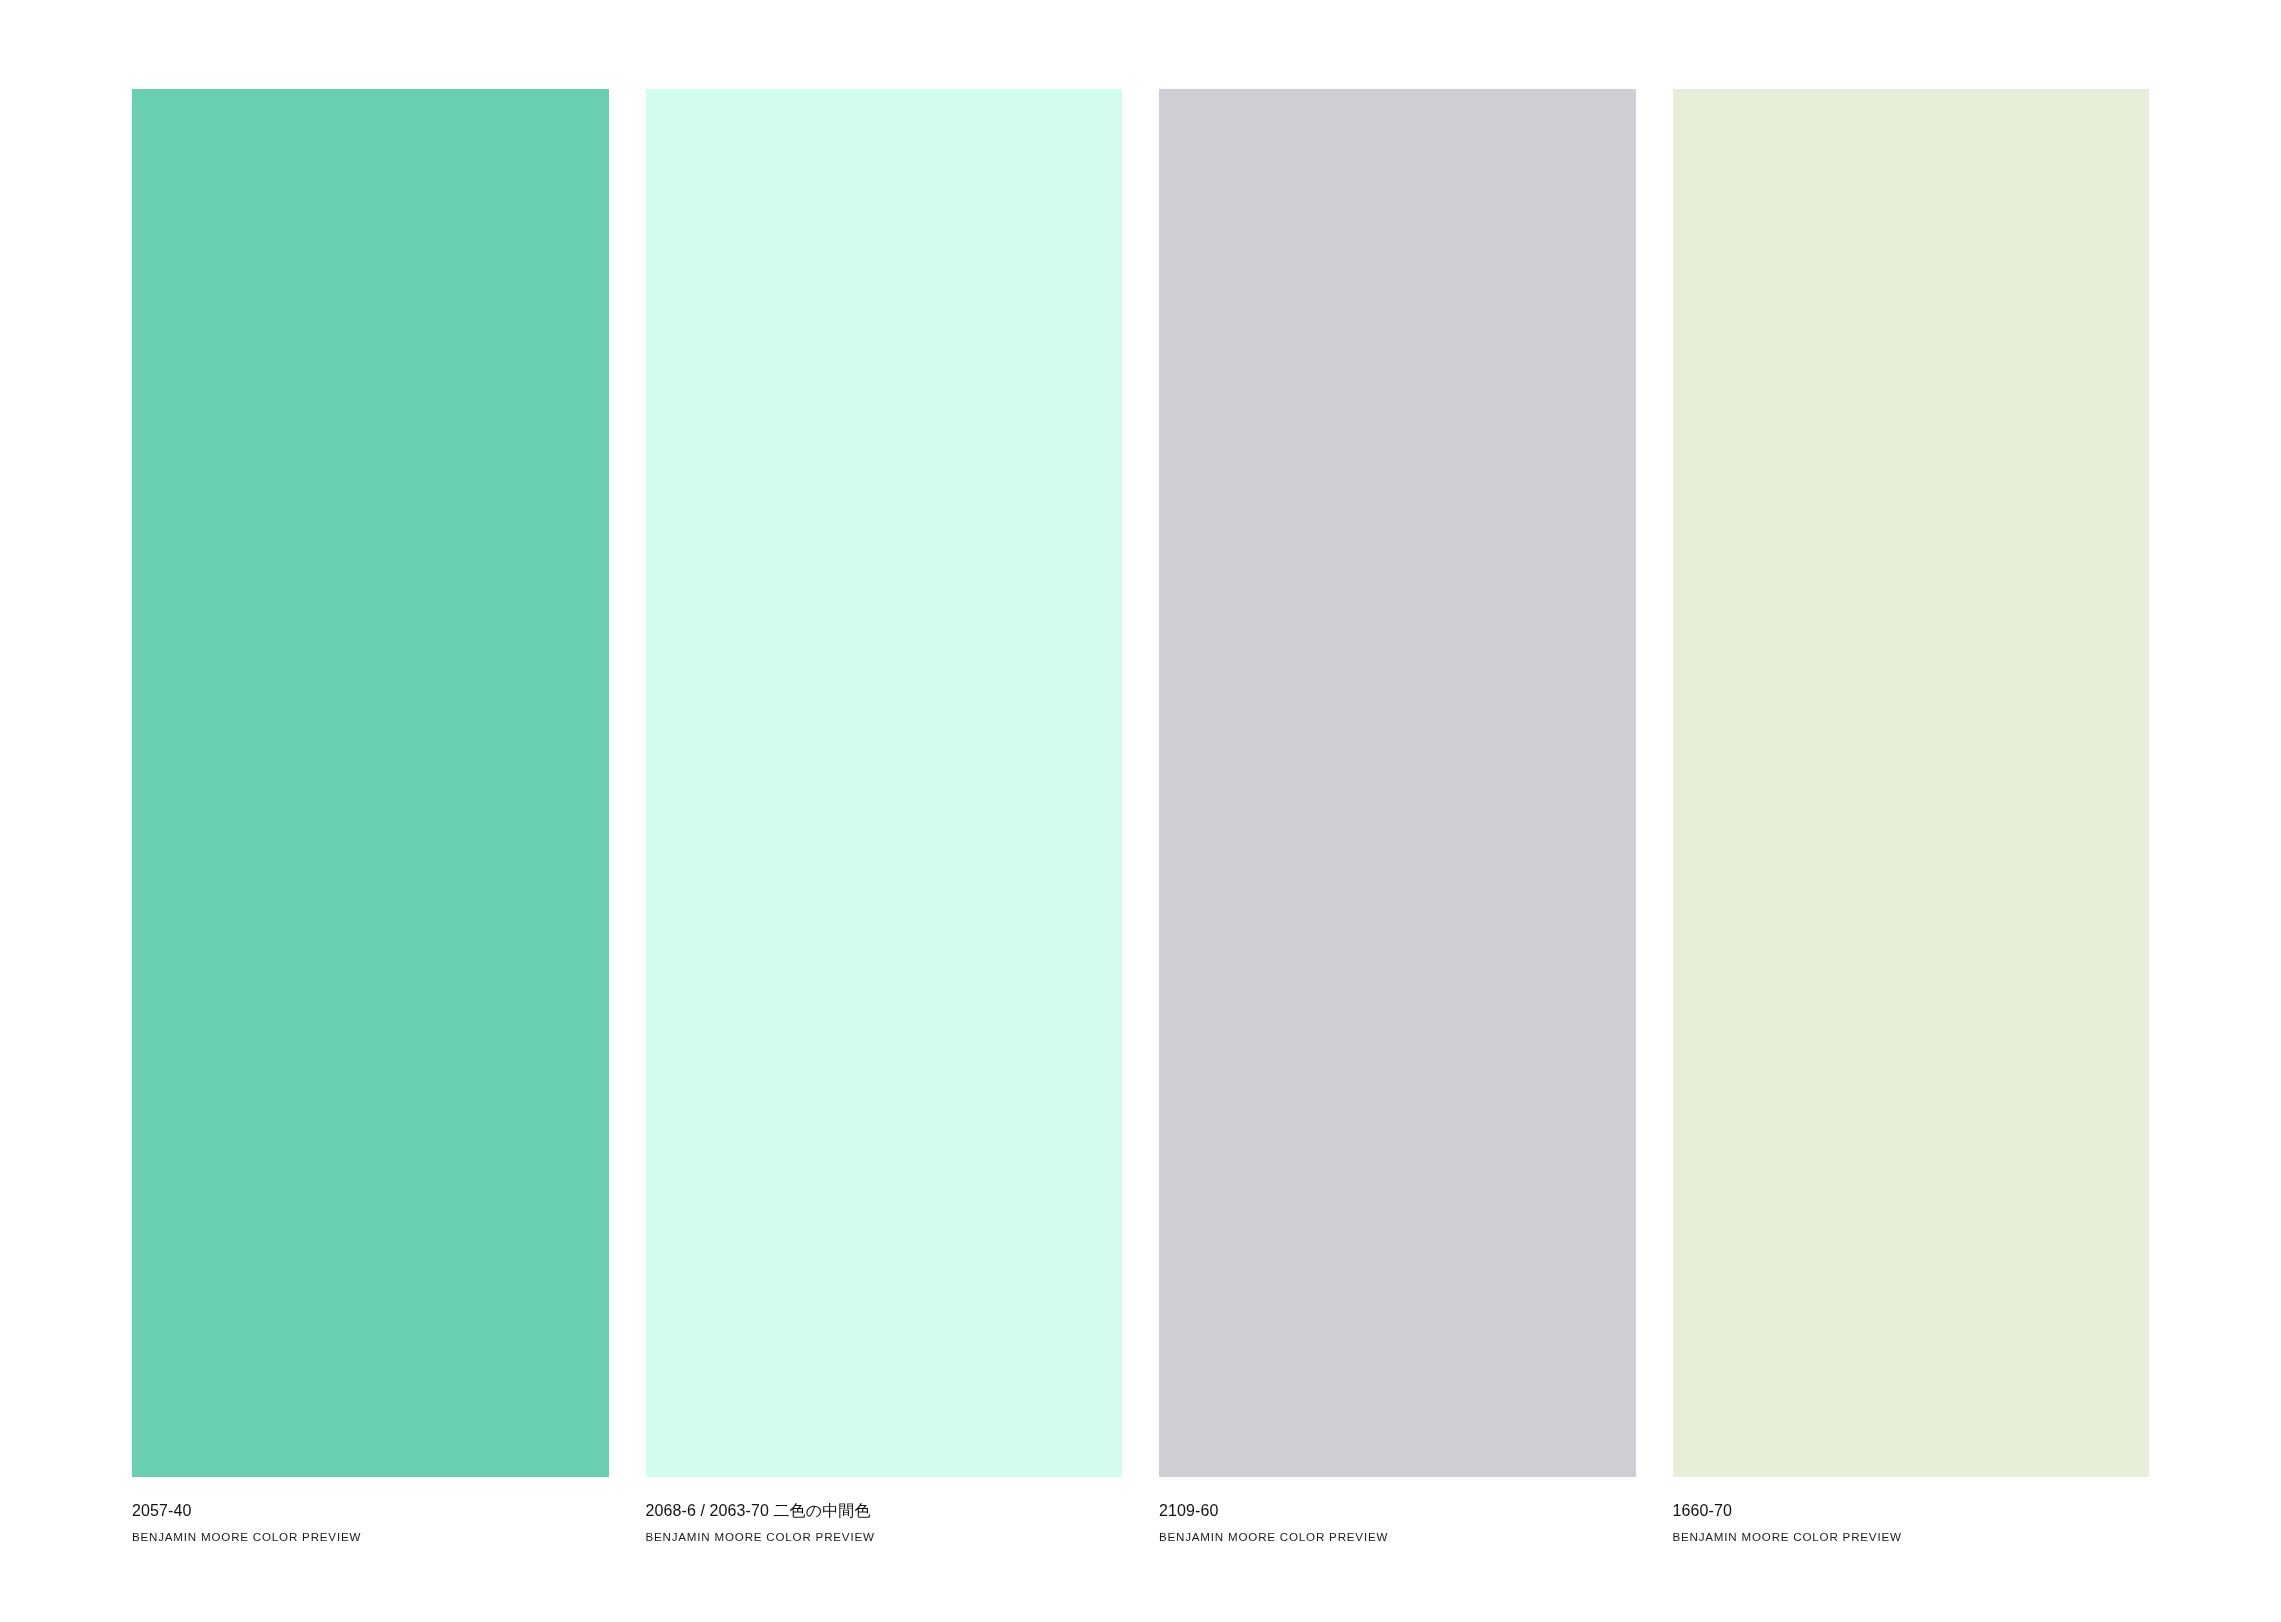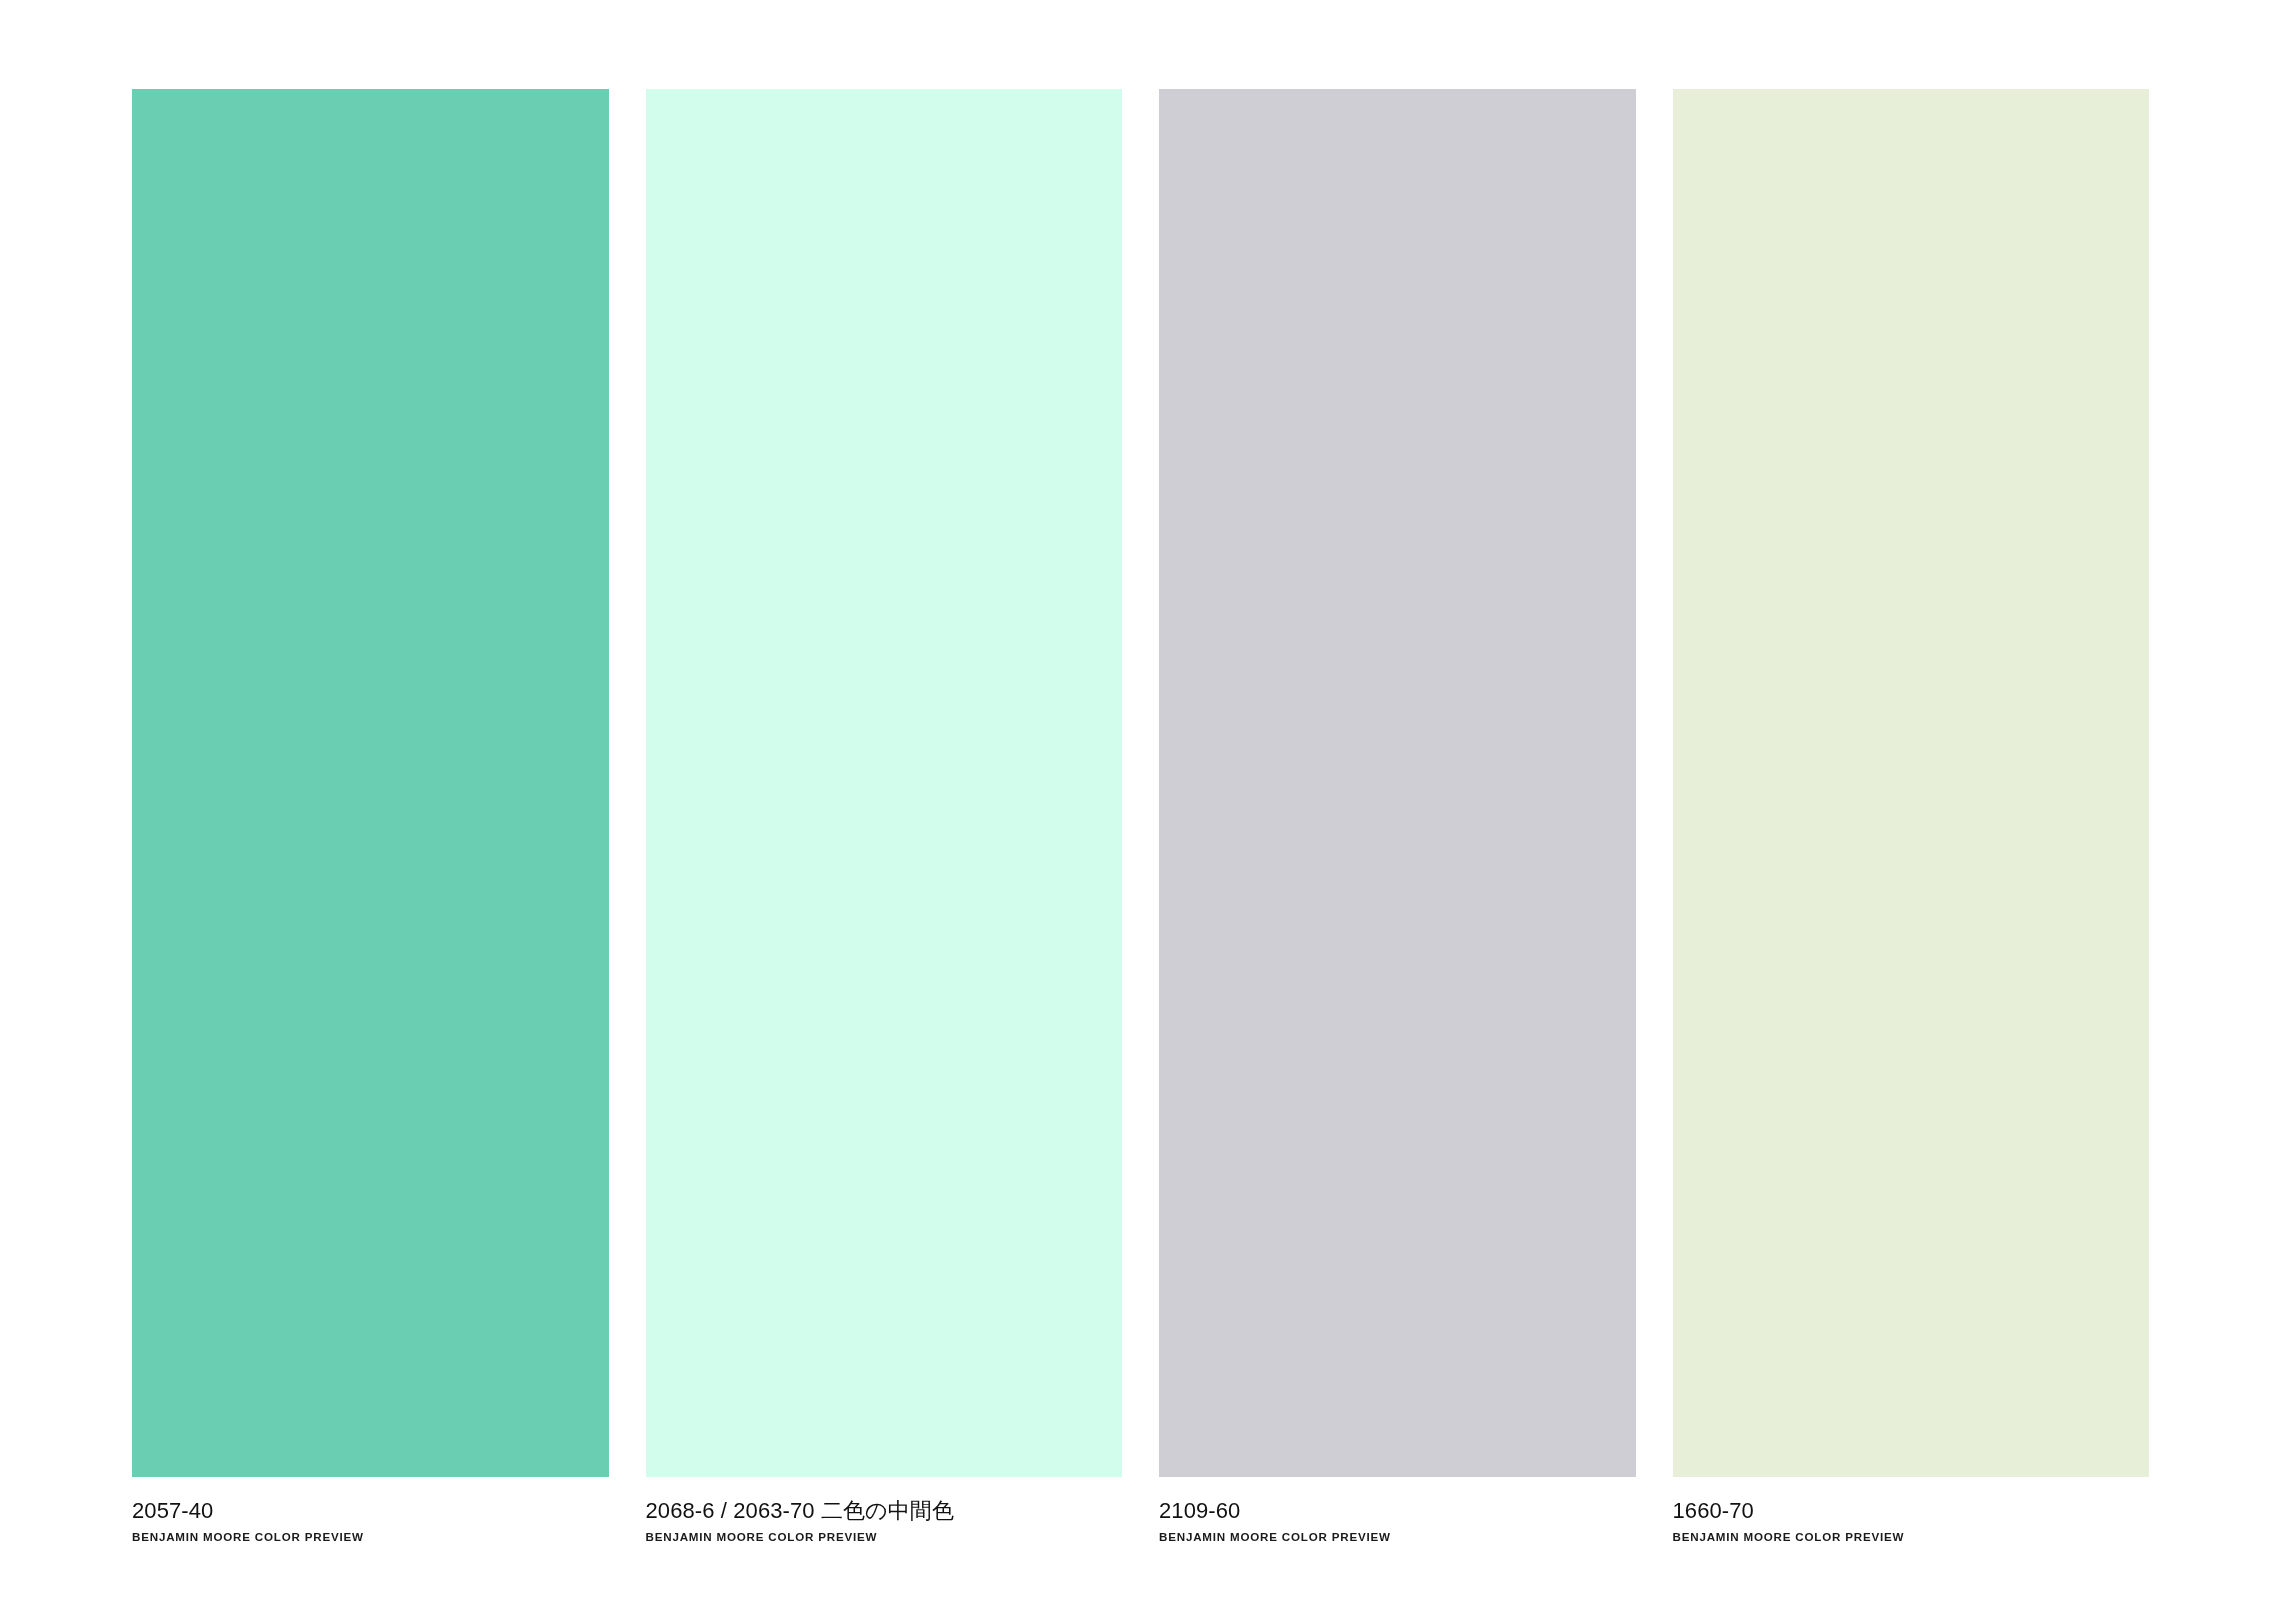--- a/index.html
+++ b/index.html
@@ -49,33 +49,33 @@
   }
 
   .swatch-caption {
     padding-top: 19.6px;
     display: flex;
     flex-direction: column;
     align-items: flex-start;
   }
 
   .swatch-code {
-    font-size: 22px;
+    font-size: 16px;
     line-height: 27px;
     font-weight: 400;
     color: #111111;
     letter-spacing: 0.1px;
     white-space: nowrap;
   }
 
   .swatch-collection {
     margin-top: 6.2px;
     font-size: 11.6px;
     line-height: 14.3px;
-    font-weight: 700;
+    font-weight: 400;
     color: #1a1a1a;
     letter-spacing: 0.8px;
     white-space: nowrap;
   }
 </style>
 </head>
 <body>
 
 <div class="page" style="background-color: rgb(255, 255, 255);">
 

